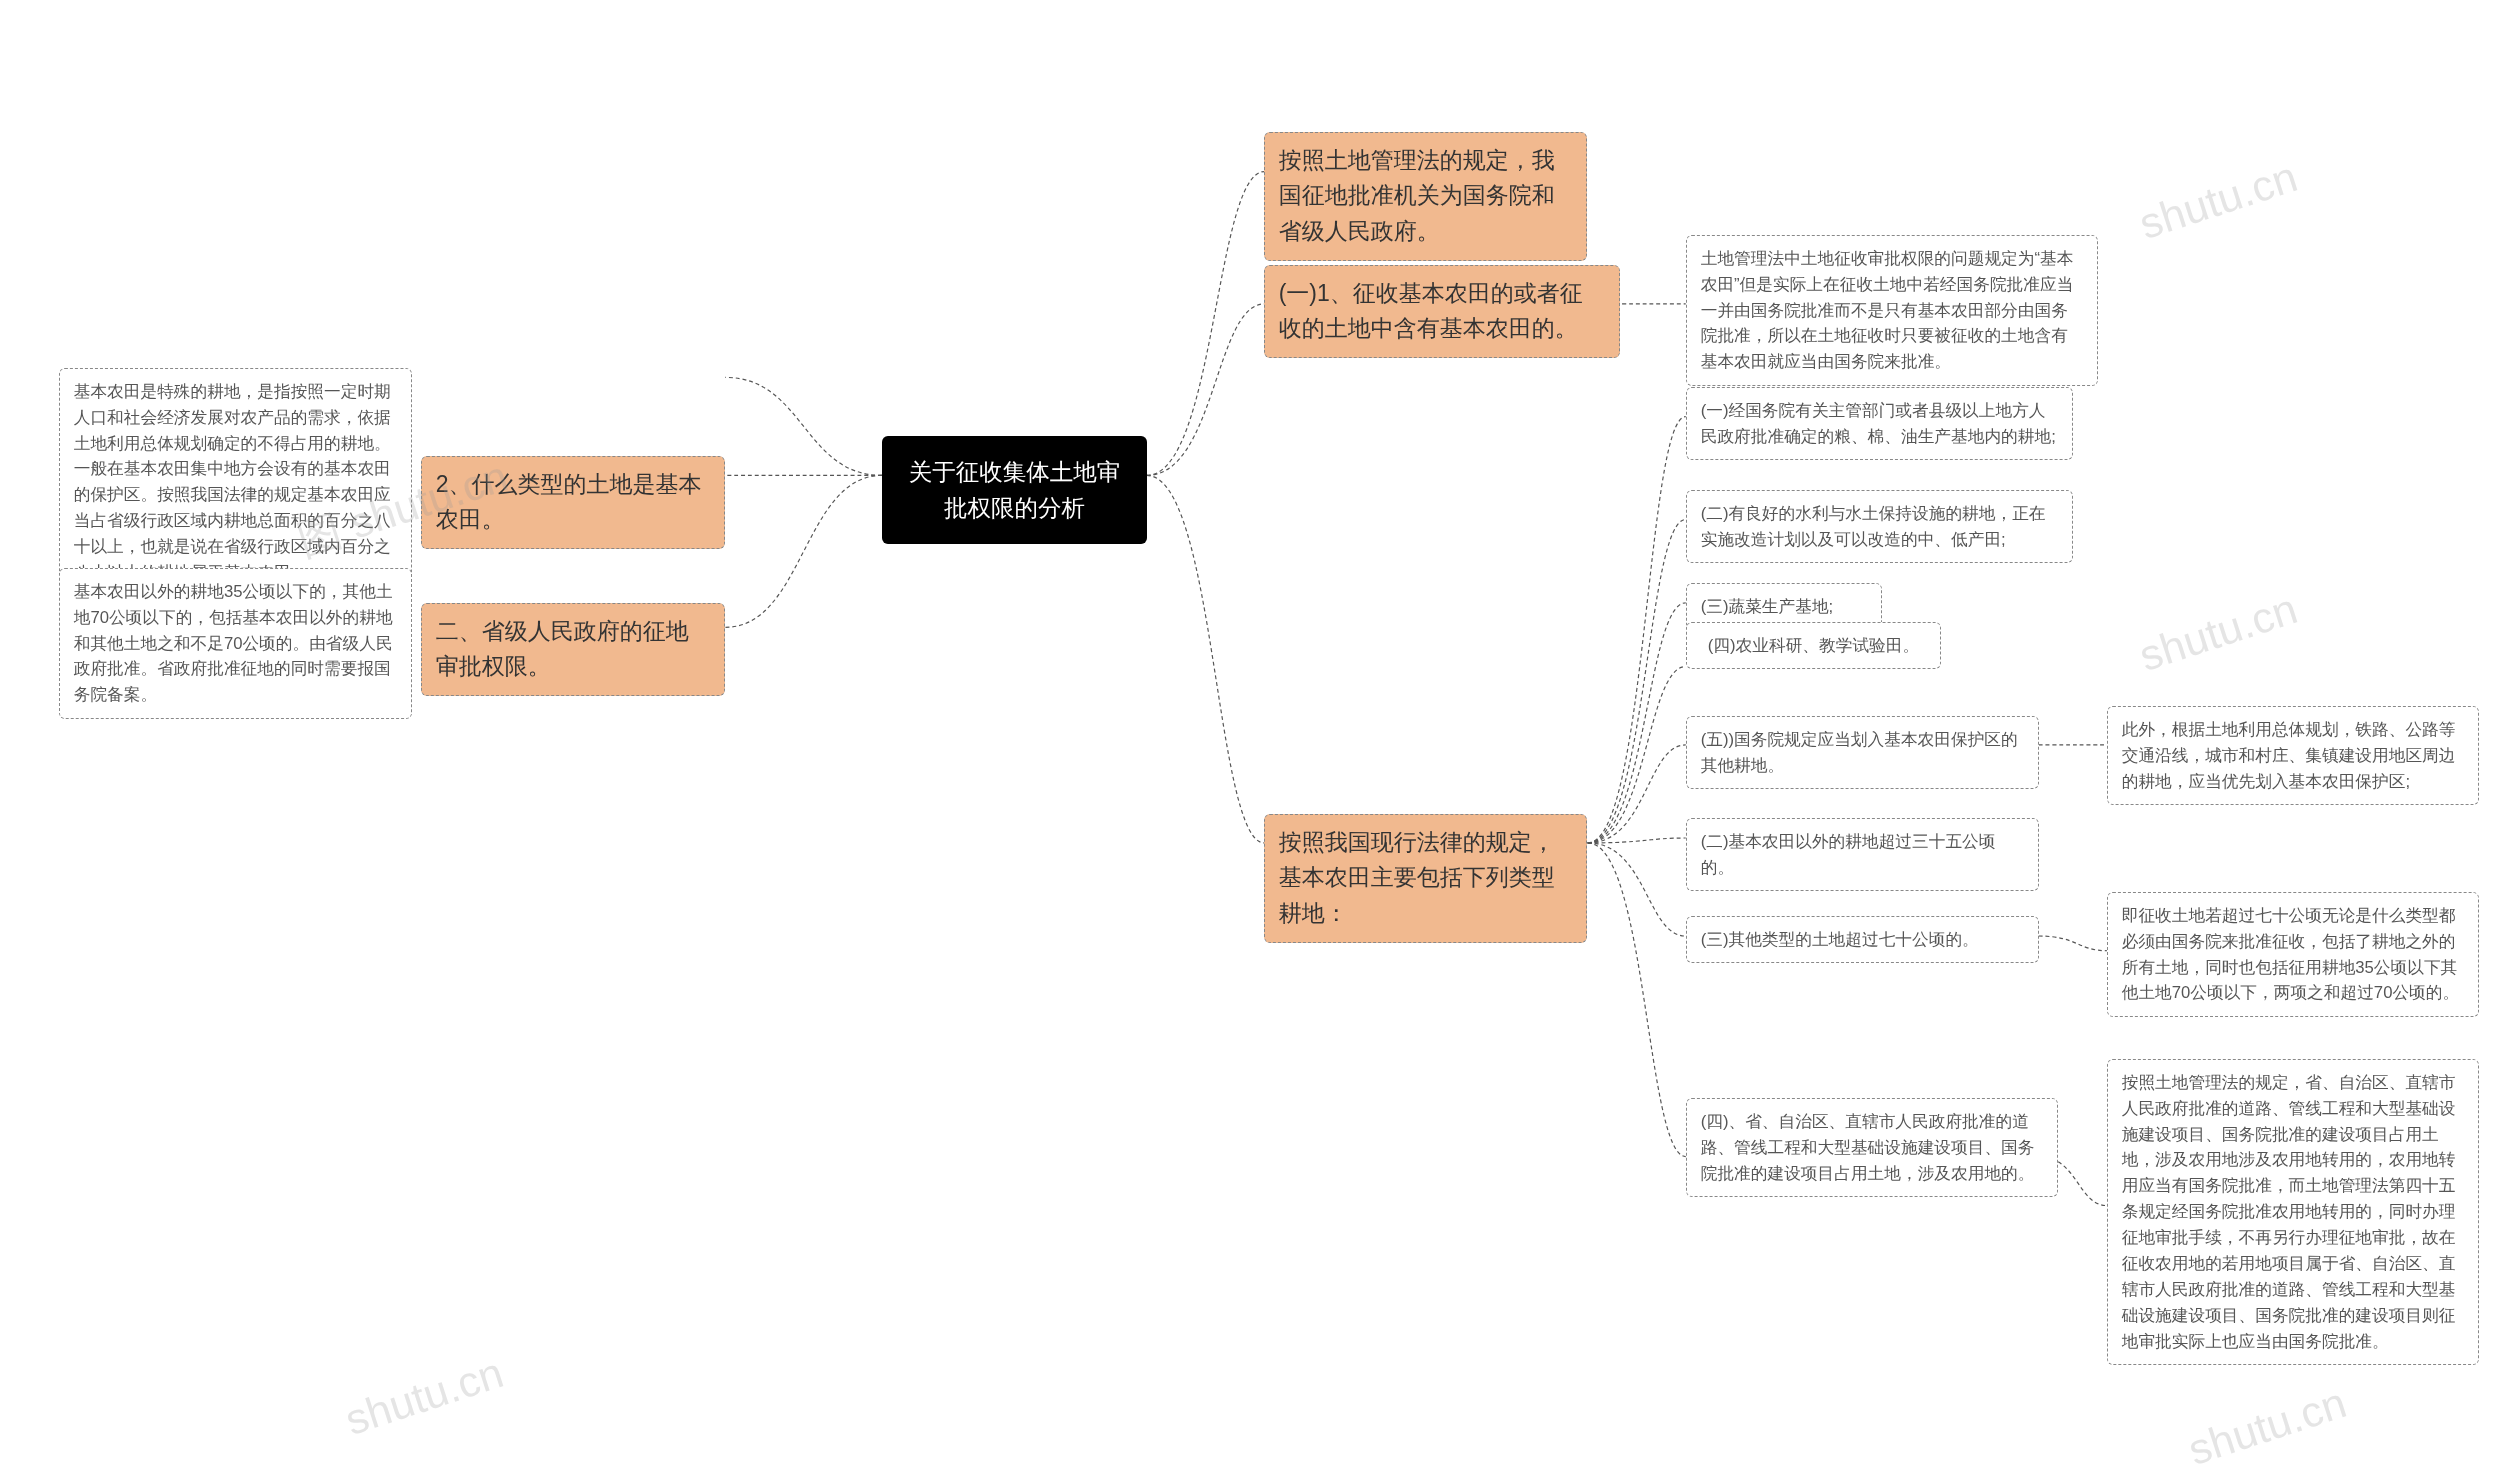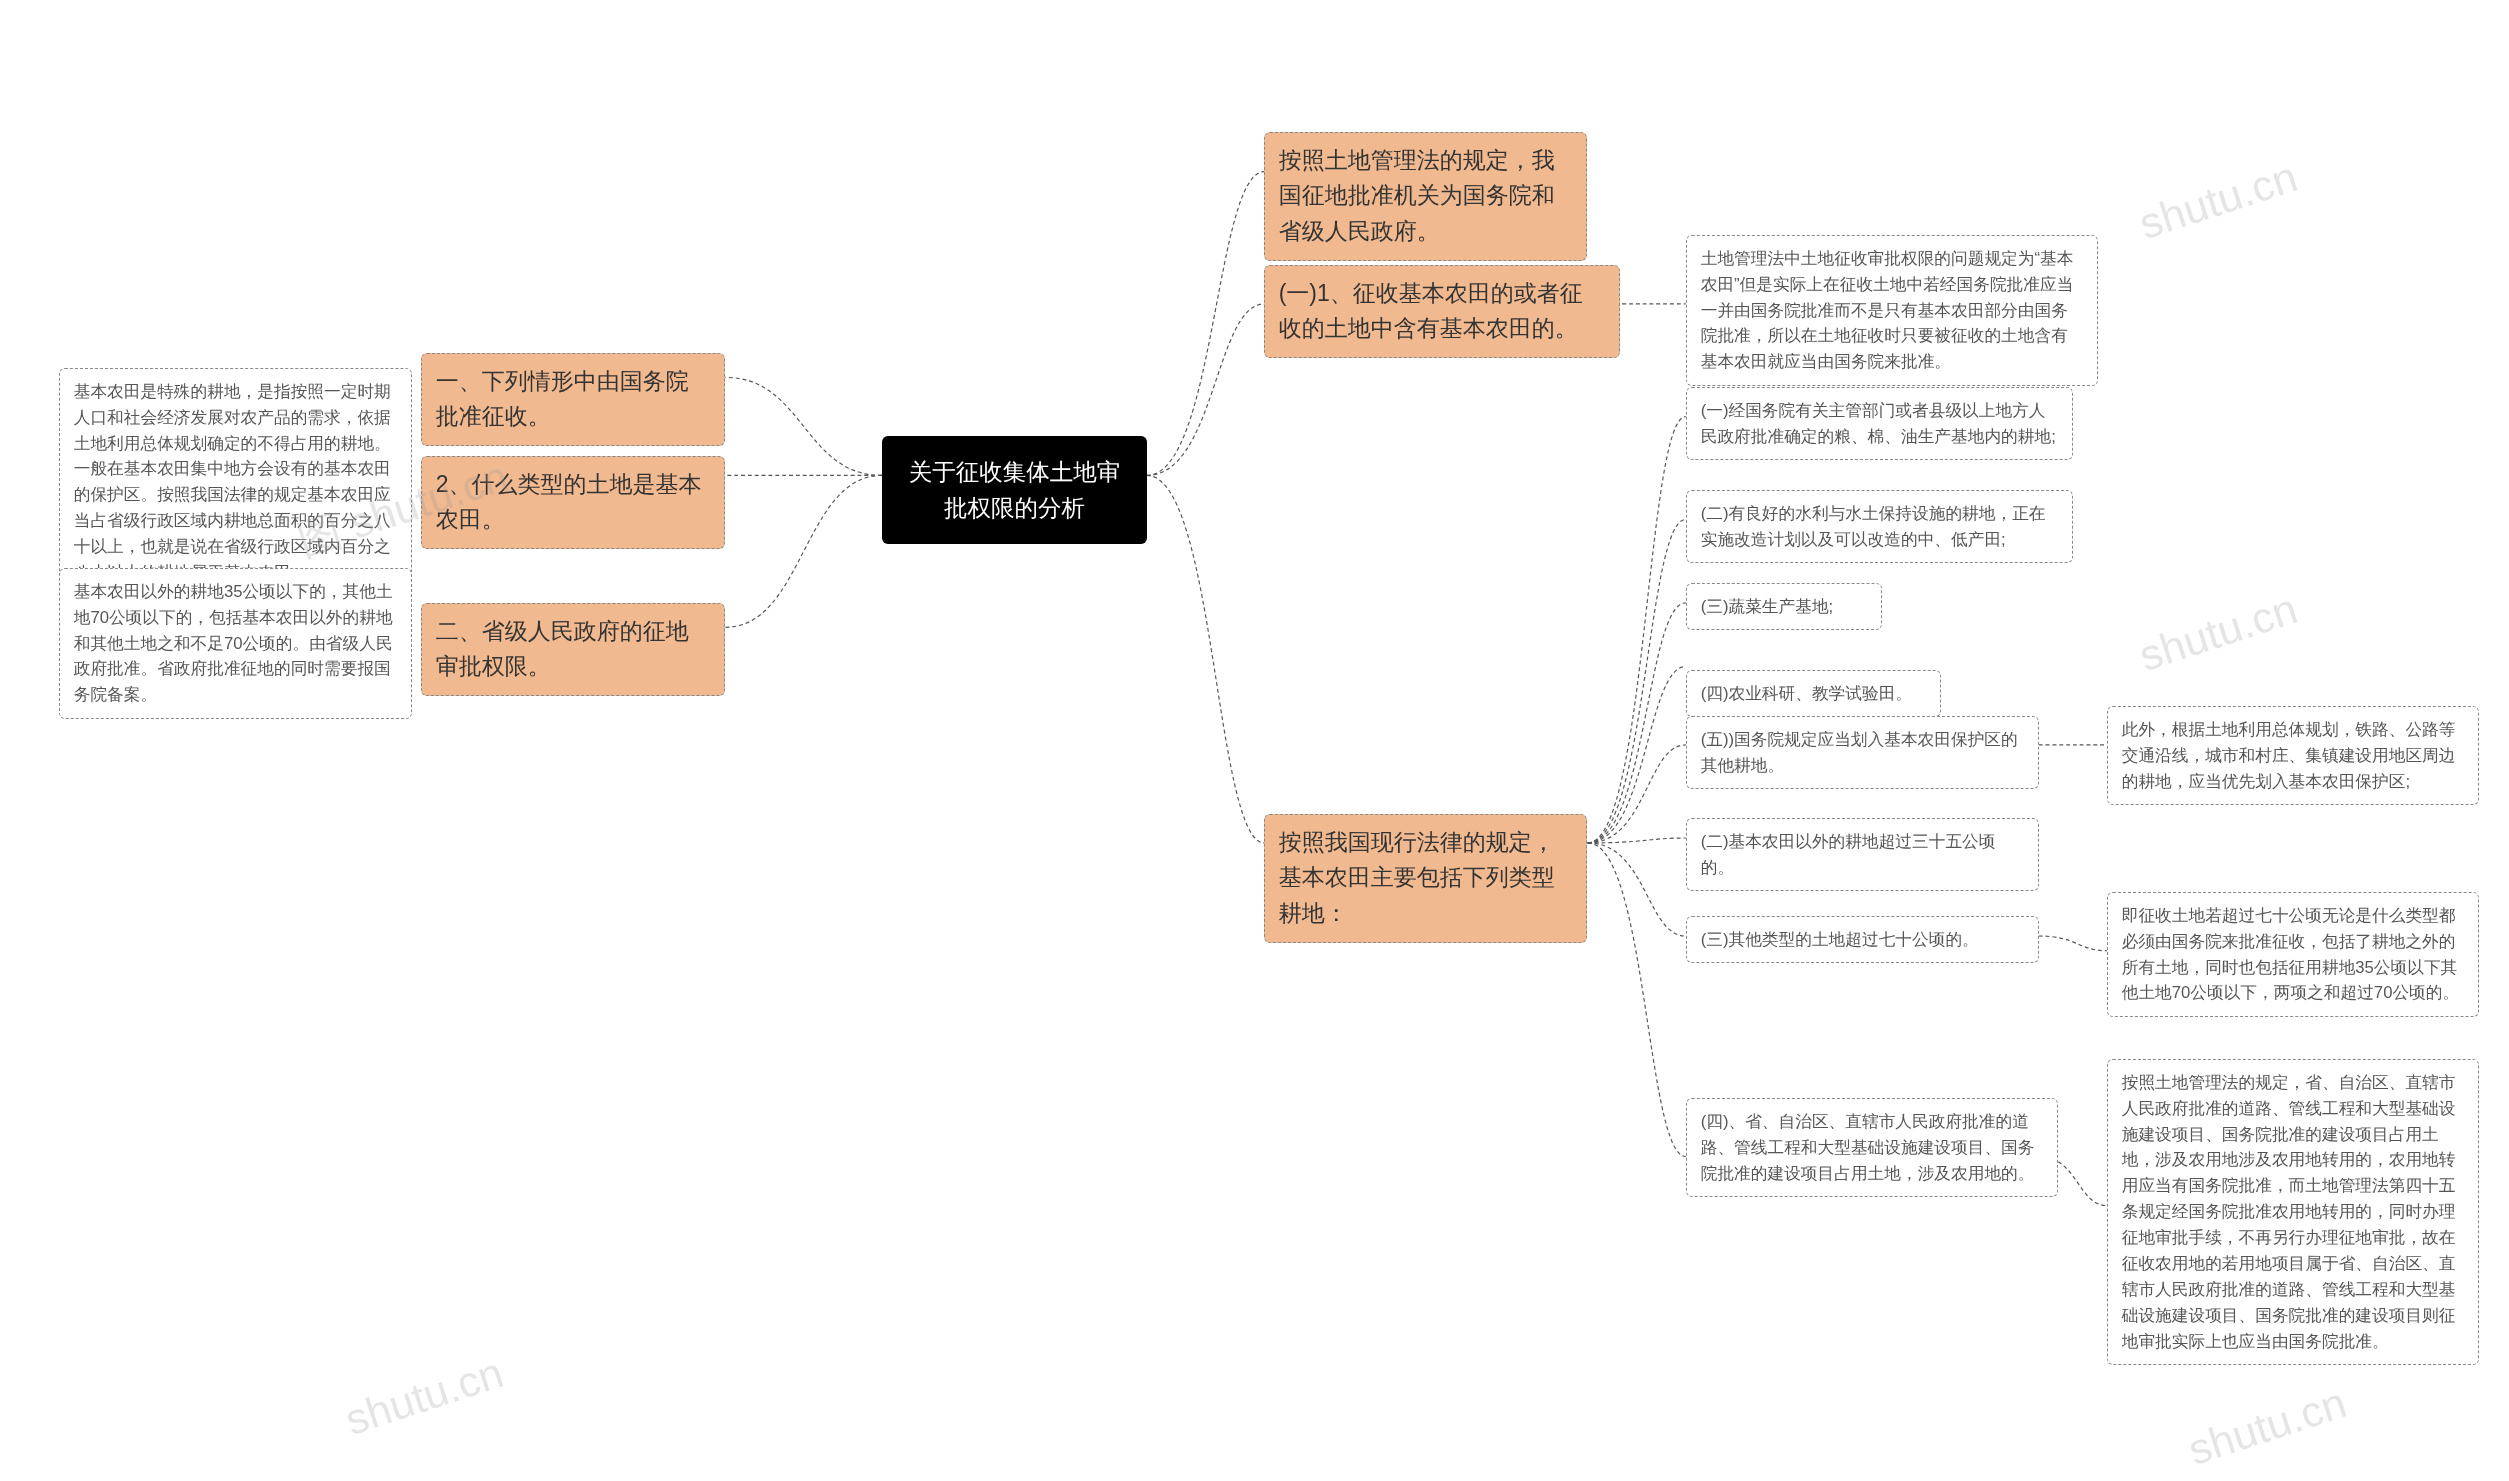--- a/index.html
+++ b/index.html
@@ -102,23 +102,20 @@
 
     <path d="M 2080 955 C 2120 955, 2120 970, 2150 970"></path>
 
     <path d="M 2080 1180 C 2120 1180, 2120 1230, 2150 1230"></path>
   </svg>
 
   <div class="node root" style="left:882px; top:436px; width:265px;">
     <span>关于征收集体土地审批权限的分析</span>
   </div>
 
-  <div class="node peach" style="left:421px; top:353px; width:304px;">
-    <span>一、下列情形中由国务院批准征收。</span>
-  </div>
 
   <div class="node peach" style="left:421px; top:456px; width:304px;">
     <span>2、什么类型的土地是基本农田。</span>
   </div>
   <div class="node leaf" style="left:59px; top:368px; width:353px;">
     <span>基本农田是特殊的耕地，是指按照一定时期人口和社会经济发展对农产品的需求，依据土地利用总体规划确定的不得占用的耕地。一般在基本农田集中地方会设有的基本农田的保护区。按照我国法律的规定基本农田应当占省级行政区域内耕地总面积的百分之八十以上，也就是说在省级行政区域内百分之八十以上的耕地属于基本农田。</span>
   </div>
 
   <div class="node peach" style="left:421px; top:603px; width:304px;">
     <span>二、省级人民政府的征地审批权限。</span>
@@ -144,21 +141,21 @@
 
   <div class="node leaf" style="left:1686px; top:387px; width:387px;">
     <span>(一)经国务院有关主管部门或者县级以上地方人民政府批准确定的粮、棉、油生产基地内的耕地;</span>
   </div>
   <div class="node leaf" style="left:1686px; top:490px; width:387px;">
     <span>(二)有良好的水利与水土保持设施的耕地，正在实施改造计划以及可以改造的中、低产田;</span>
   </div>
   <div class="node leaf" style="left:1686px; top:583px; width:196px;">
     <span>(三)蔬菜生产基地;</span>
   </div>
-  <div class="node leaf" style="left:1686px; top:670px; width:255px;">
+  <div class="node leaf" style="left:1686px; top:622px; width:255px;text-align:center;">
     <span>(四)农业科研、教学试验田。</span>
   </div>
   <div class="node leaf" style="left:1686px; top:716px; width:353px;">
     <span>(五))国务院规定应当划入基本农田保护区的其他耕地。</span>
   </div>
   <div class="node leaf" style="left:2107px; top:706px; width:372px;">
     <span>此外，根据土地利用总体规划，铁路、公路等交通沿线，城市和村庄、集镇建设用地区周边的耕地，应当优先划入基本农田保护区;</span>
   </div>
   <div class="node leaf" style="left:1686px; top:818px; width:353px;">
     <span>(二)基本农田以外的耕地超过三十五公顷的。</span>

